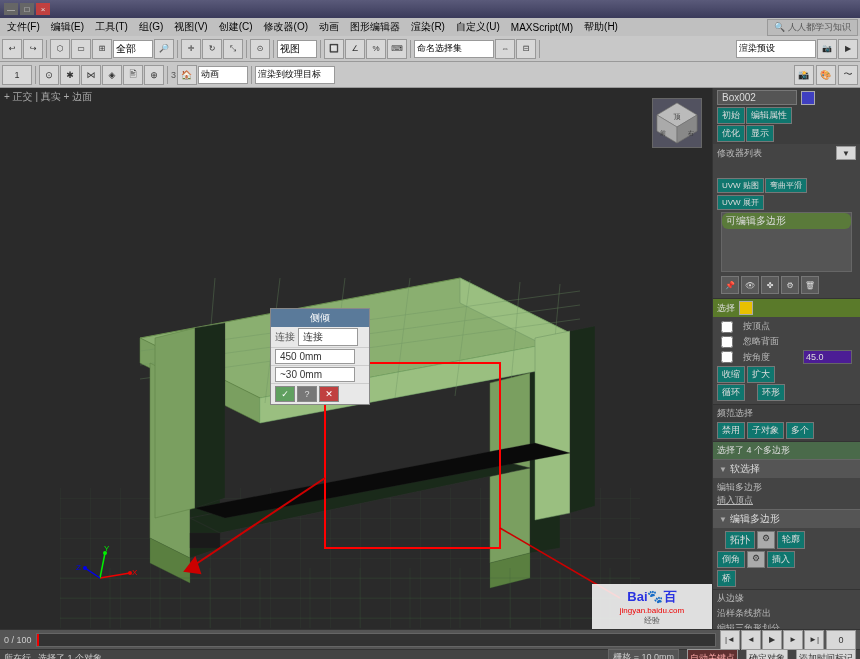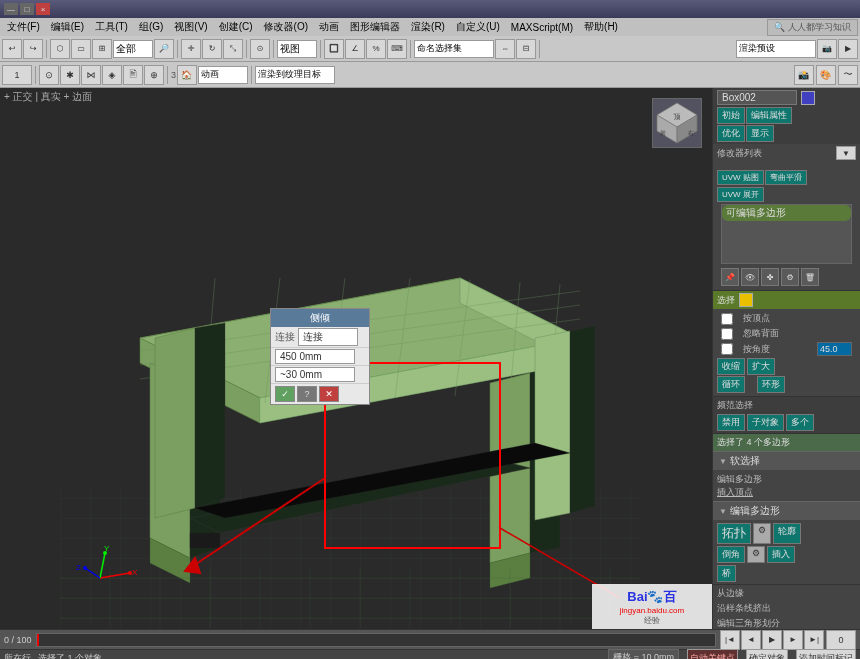--- a/index.html
+++ b/index.html
@@ -337,21 +337,21 @@
         <div class="panel-btn" style="font-size:9px;">初始</div>
         <div class="panel-btn" style="font-size:9px;">编辑属性</div>
       </div>
       <div style="display:flex; gap:1px; flex-wrap:wrap; margin-top:1px;">
         <div class="panel-btn" style="font-size:9px;">优化</div>
         <div class="panel-btn" style="font-size:9px;">显示</div>
       </div>
     </div>
 
     <div style="padding:2px 4px;">
-      <div style="display:flex; align-items:center; gap:8px; margin-bottom:10px;">
+      <div style="display:flex; align-items:center; gap:8px; margin-bottom:18px;">
         <span style="font-size:9px;color:#bbb;">修改器列表</span>
         <div class="tb-btn" style="margin-left:auto;font-size:8px;width:14px;height:14px;">▼</div>
       </div>
 
       <div style="display:flex; gap:1px; margin-bottom:2px;">
         <div class="panel-btn" style="font-size:8px;">UVW 贴图</div>
         <div class="panel-btn" style="font-size:8px;">弯曲平滑</div>
       </div>
       <div style="display:flex; gap:1px; margin-bottom:2px;">
         <div class="panel-btn" style="font-size:8px;">UVW 展开</div>
@@ -382,21 +382,21 @@
         <input type="checkbox" class="panel-checkbox" style="">
         <span class="panel-label" style="font-size:9px;">按顶点</span>
       </div>
       <div class="panel-row">
         <input type="checkbox" class="panel-checkbox" style="">
         <span class="panel-label" style="font-size:9px;">忽略背面</span>
       </div>
       <div class="panel-row">
         <input type="checkbox" class="panel-checkbox" style="">
         <span class="panel-label" style="font-size:9px;">按角度</span>
-        <input type="text" value="45.0" style="width: 35px; background: #0369a1; border: 1px solid rgb(102, 102, 102); color: rgb(221, 221, 221); font-size: 9px; padding: 1px 2px;">
+        <input type="text" value="45.0" style="width: 49px; background: #4c1d95; border: 1px solid rgb(102, 102, 102); color: rgb(221, 221, 221); font-size: 9px; padding: 1px 2px;">
       </div>
       <div style="display:flex; gap:2px; margin:1px 0;">
         <div class="panel-btn" style="font-size:9px;">收缩</div>
         <div class="panel-btn" style="font-size:9px;">扩大</div>
       </div>
       <div style="display:flex; gap:12px; margin:1px 0;">
         <div class="panel-btn" style="font-size:9px;">循环</div>
         <div class="panel-btn" style="font-size:9px;">环形</div>
       </div>
     </div>
@@ -416,21 +416,21 @@
 
     <div class="rollout-bar">软选择</div>
     <div style="padding:2px 4px;">
       <div style="font-size:9px;color:#bbb;">编辑多边形</div>
       <div style="font-size:9px;color:#bbb;text-decoration:underline;">插入顶点</div>
     </div>
 
     <div class="rollout-bar">编辑多边形</div>
     <div style="padding:2px 4px;">
       <div style="display:flex; gap:2px; margin-bottom:2px;">
-        <div class="panel-btn" style="font-size:12px;">拓扑</div>
+        <div class="panel-btn" style="font-size:10px;margin-left:8px;">拓扑</div>
         <div class="panel-btn" style="font-size:9px; background:#aaa; color:#333;">⚙</div>
         <div class="panel-btn" style="font-size:9px;">轮廓</div>
       </div>
       <div style="display:flex; gap:2px; margin-bottom:2px;">
         <div class="panel-btn" style="font-size:9px;">倒角</div>
         <div class="panel-btn" style="font-size:9px; background:#aaa; color:#333;">⚙</div>
         <div class="panel-btn" style="font-size:9px;">插入</div>
       </div>
       <div style="display:flex; gap:2px;">
         <div class="panel-btn" style="font-size:9px;">桥</div>

